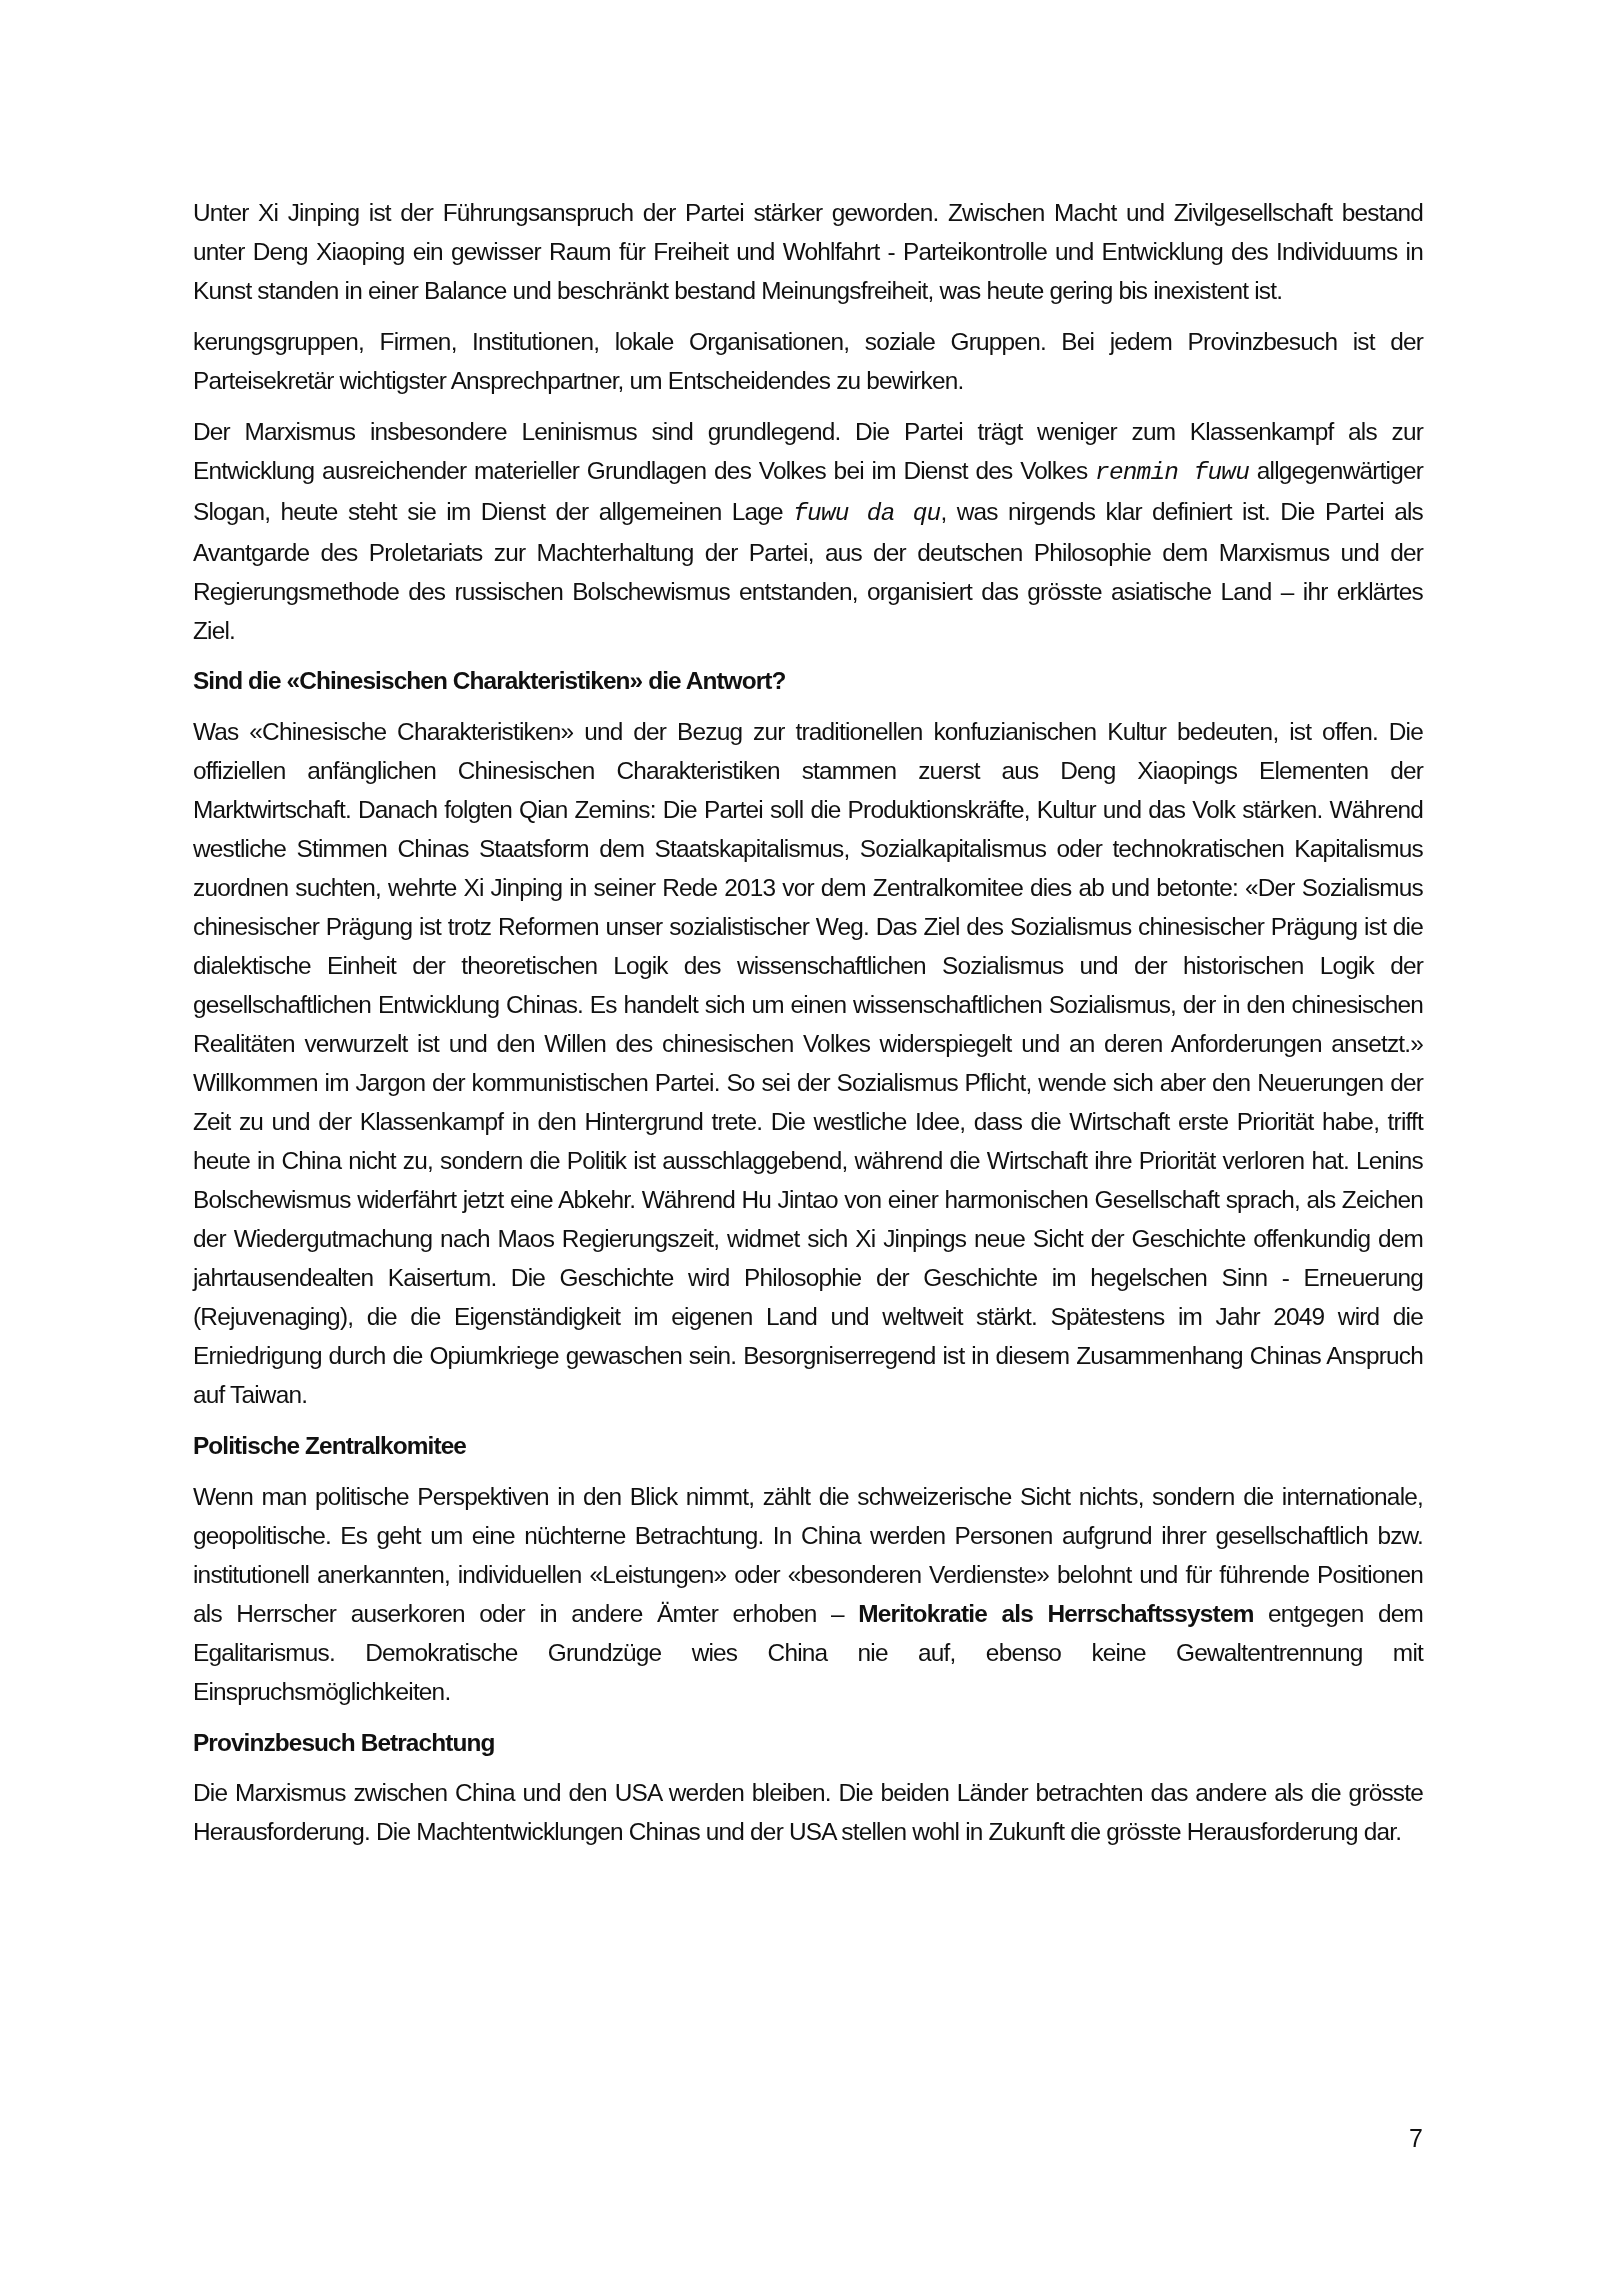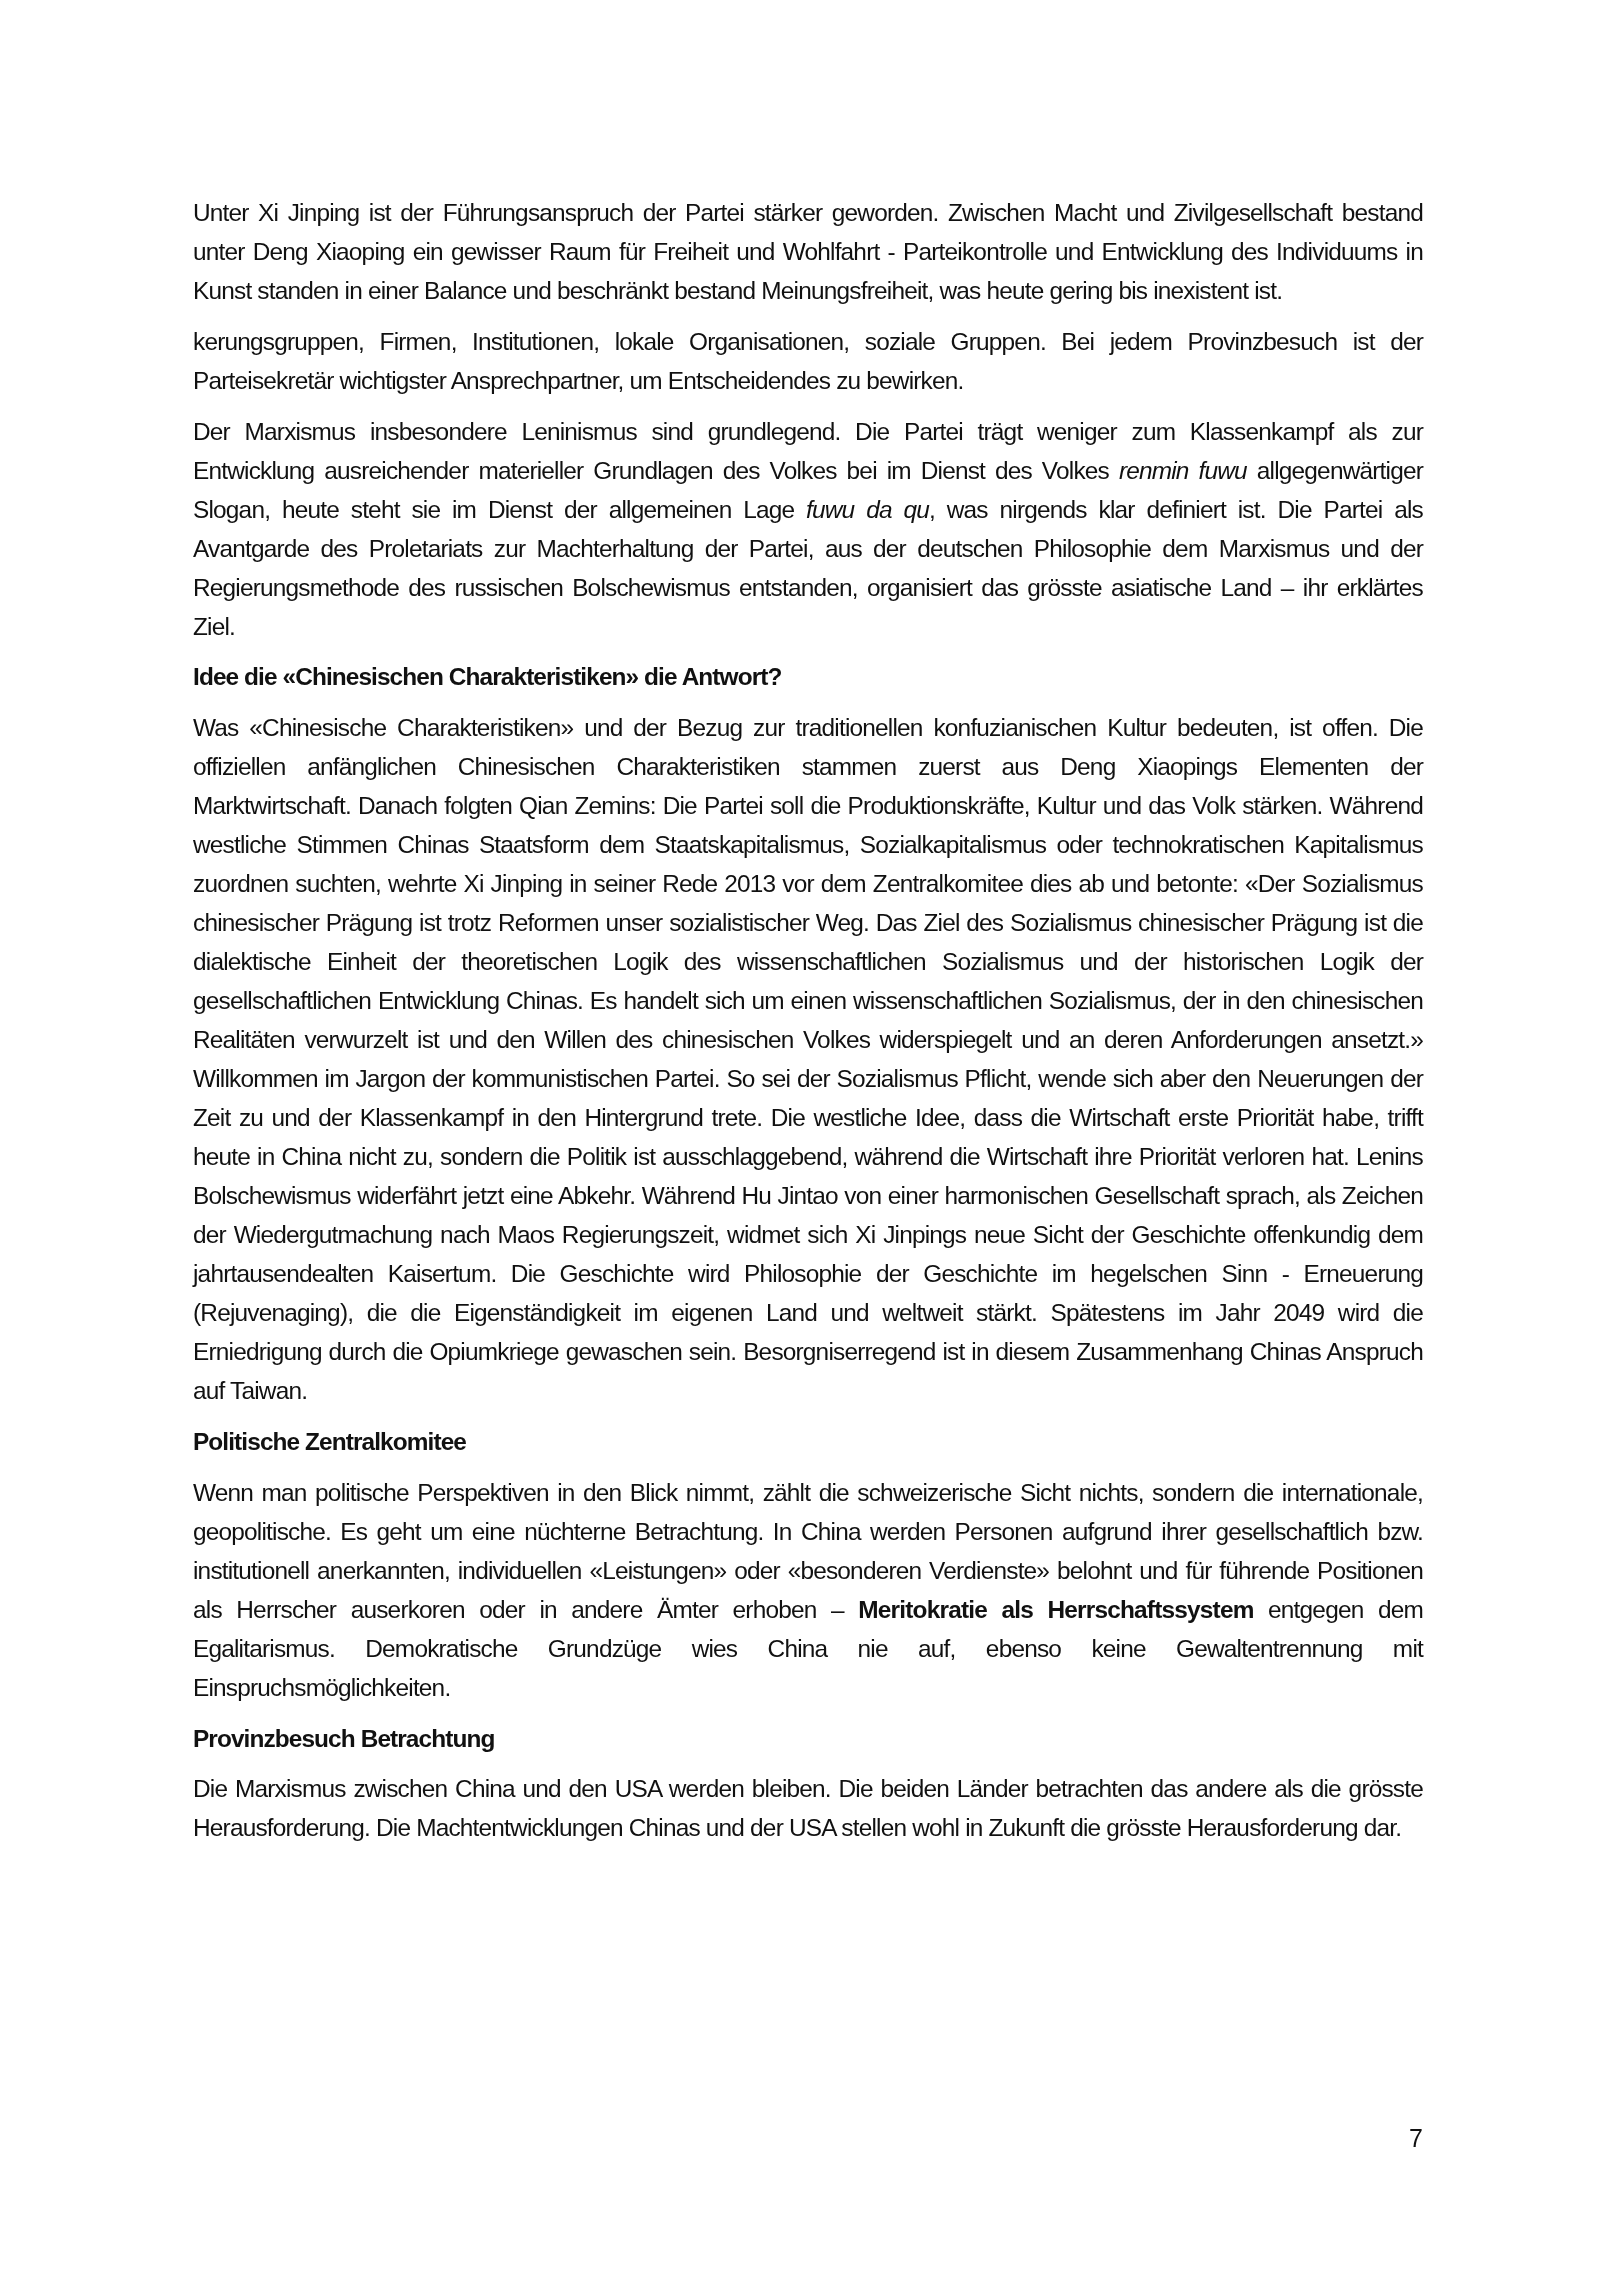--- a/index.html
+++ b/index.html
@@ -29,21 +29,21 @@
       word-spacing: 0px;
       margin: 0 0 11.8px 0;
     }
     .heading {
       font-size: 24.4px;
       line-height: 39px;
       font-weight: bold;
       letter-spacing: -0.9px;
       margin: 0 0 11.8px 0;
     }
-    em { font-style: italic; }
+    em { font-style: italic; font-family: Liberation Mono, monospace; }
     strong { font-weight: bold; }
     .page-number {
       position: absolute;
       left: 1393px;
       top: 2123px;
       width: 30px;
       text-align: right;
       font-size: 25px;
       line-height: 31px;
       font-family: "Liberation Sans", sans-serif;
@@ -53,21 +53,21 @@
 <body>
 
 <div class="page">
 
   <p class="para">Unter Xi Jinping ist der Führungsanspruch der Partei stärker geworden. Zwischen Macht und Zivilgesellschaft bestand unter Deng Xiaoping ein gewisser Raum für Freiheit und Wohlfahrt - Parteikontrolle und Entwicklung des Individuums in Kunst standen in einer Balance und beschränkt bestand Meinungsfreiheit, was heute gering bis inexistent ist.</p>
 
   <p class="para">kerungsgruppen, Firmen, Institutionen, lokale Organisationen, soziale Gruppen. Bei jedem Provinzbesuch ist der Parteisekretär wichtigster Ansprechpartner, um Entscheidendes zu bewirken.</p>
 
   <p class="para"><span>Der Marxismus insbesondere Leninismus sind grundlegend. Die Partei trägt weniger zum Klassenkampf als zur Entwicklung ausreichender materieller Grundlagen des Volkes bei im Dienst des Volkes </span><em>renmin fuwu</em><span> allgegenwärtiger Slogan, heute steht sie im Dienst der allgemeinen Lage </span><em>fuwu da qu</em><span>, was nirgends klar definiert ist. Die Partei als Avantgarde des Proletariats zur Machterhaltung der Partei, aus der deutschen Philosophie dem Marxismus und der Regierungsmethode des russischen Bolschewismus entstanden, organisiert das grösste asiatische Land – ihr erklärtes Ziel.</span></p>
 
-  <h2 class="heading">Idee die «Chinesischen Charakteristiken» die Antwort?</h2>
+  <h2 class="heading">Sind die «Chinesischen Charakteristiken» die Antwort?</h2>
 
   <p class="para">Was «Chinesische Charakteristiken» und der Bezug zur traditionellen konfuzianischen Kultur bedeuten, ist offen. Die offiziellen anfänglichen Chinesischen Charakteristiken stammen zuerst aus Deng Xiaopings Elementen der Marktwirtschaft. Danach folgten Qian Zemins: Die Partei soll die Produktionskräfte, Kultur und das Volk stärken.  Während westliche Stimmen Chinas Staatsform dem Staatskapitalismus, Sozialkapitalismus oder technokratischen Kapitalismus zuordnen suchten, wehrte Xi Jinping in seiner Rede 2013 vor dem Zentralkomitee dies ab und betonte: «Der Sozialismus chinesischer Prägung ist trotz Reformen unser sozialistischer Weg. Das Ziel des Sozialismus chinesischer Prägung ist die dialektische Einheit der theoretischen Logik des wissenschaftlichen Sozialismus und der historischen Logik der gesellschaftlichen Entwicklung Chinas. Es handelt sich um einen wissenschaftlichen Sozia­lismus, der in den chinesischen Realitäten verwurzelt ist und den Willen des chinesischen Volkes wider­spiegelt und an deren Anforderungen ansetzt.» Willkommen im Jargon der kommunistischen Partei. So sei der Sozialismus Pflicht, wende sich aber den Neuerungen der Zeit zu und der Klassenkampf in den Hintergrund trete. Die westliche Idee, dass die Wirtschaft erste Priorität habe, trifft heute in China nicht zu, sondern die Politik ist ausschlaggebend, während die Wirtschaft ihre Priorität verloren hat. Lenins Bolschewismus widerfährt jetzt eine Abkehr. Während Hu Jintao von einer harmonischen Gesellschaft sprach, als Zeichen der Wiedergutmachung nach Maos Regierungszeit, widmet sich Xi Jinpings neue Sicht der Geschichte offenkundig dem jahrtausendealten Kaisertum. Die Geschichte wird Philosophie der Geschichte im hegelschen Sinn - Erneuerung (Rejuvenaging), die die Eigenständigkeit im eigenen Land und weltweit stärkt. Spätestens im Jahr 2049 wird die Erniedrigung durch die Opiumkriege gewaschen sein. Besorgniserregend ist in diesem Zusammenhang Chinas Anspruch auf Taiwan.</p>
 
   <h2 class="heading">Politische Zentralkomitee</h2>
 
   <p class="para"><span>Wenn man politische Perspektiven in den Blick nimmt, zählt die schweizerische Sicht nichts, sondern die internationale, geopolitische. Es geht um eine nüchterne Betrachtung.  In China werden Personen aufgrund ihrer gesellschaftlich bzw. institutionell anerkannten, individuellen «Leistungen» oder «besonderen Verdienste» belohnt und für führende Positionen als Herrscher auserkoren oder in andere Ämter erhoben – </span><strong>Meritokratie als Herrschaftssystem</strong><span> entgegen dem Egalitarismus. Demo­kratische Grundzüge wies China nie auf, ebenso keine Gewaltentrennung mit Einspruchsmöglichkeiten.</span></p>
 
   <h2 class="heading">Provinzbesuch Betrachtung</h2>
 
   <p class="para">Die Marxismus zwischen China und den USA werden bleiben. Die beiden Länder betrachten das andere als die grösste Herausforderung. Die Machtentwicklungen Chinas und der USA stellen wohl in Zukunft die grösste Herausforderung dar.</p>

